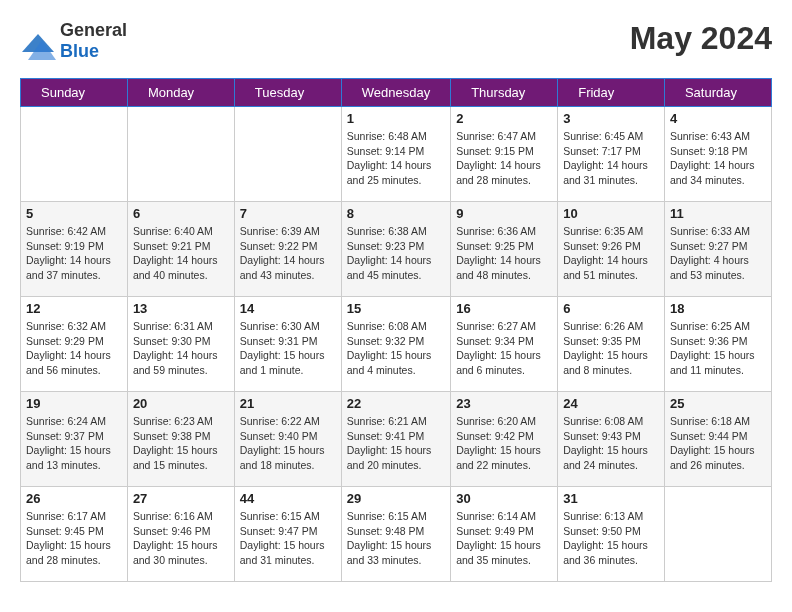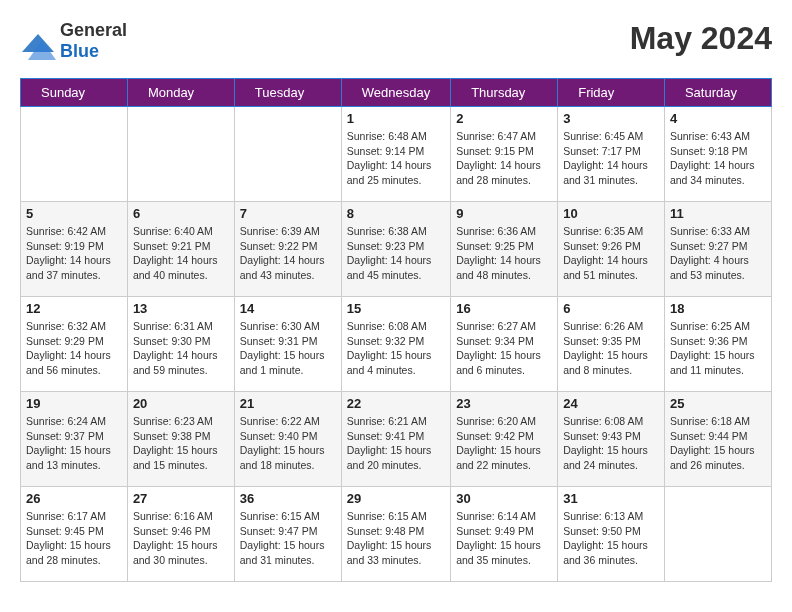--- a/index.html
+++ b/index.html
@@ -331,21 +331,21 @@
         </td>
         <td>
           <div class="day-number">27</div>
           <div class="day-info">
             <div>Sunrise: 6:16 AM</div>
             <div>Sunset: 9:46 PM</div>
             <div>Daylight: 15 hours and 30 minutes.</div>
           </div>
         </td>
         <td>
-          <div class="day-number">36</div>
+          <div class="day-number">44</div>
           <div class="day-info">
             <div>Sunrise: 6:15 AM</div>
             <div>Sunset: 9:47 PM</div>
             <div>Daylight: 15 hours and 31 minutes.</div>
           </div>
         </td>
         <td>
           <div class="day-number">29</div>
           <div class="day-info">
             <div>Sunrise: 6:15 AM</div>

